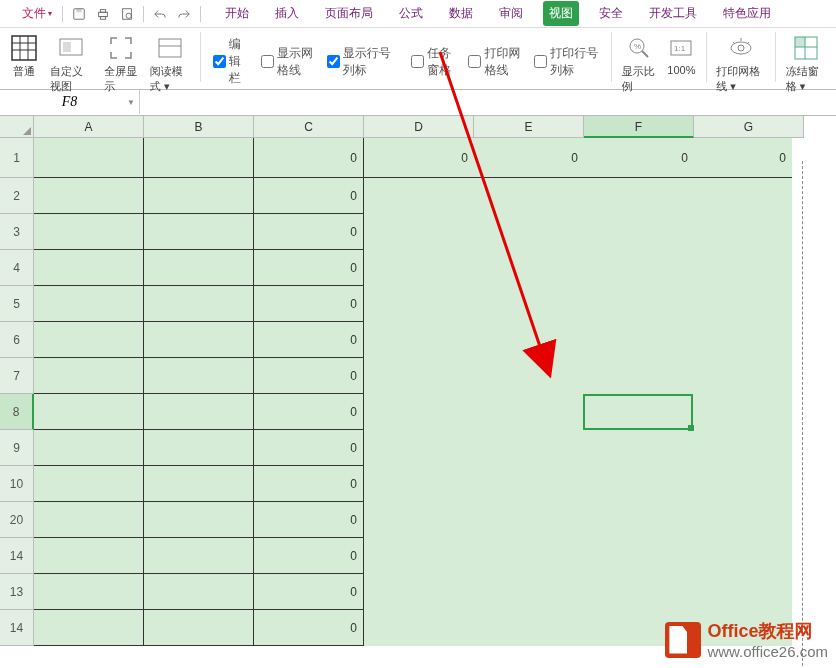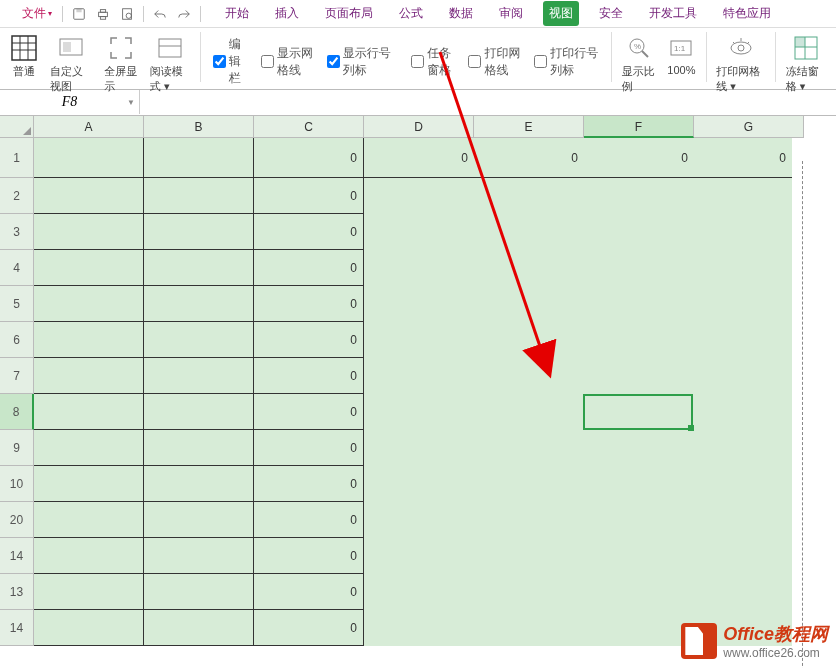--- a/index.html
+++ b/index.html
@@ -58,22 +58,22 @@
     .sel-cell::after { content: ""; position: absolute; right: -3px; bottom: -3px; width: 6px; height: 6px; background: #2e9f4a; }
     
     
     .arrow-svg { position: absolute; top: 0; left: 0; pointer-events: none; }
     
     
     .wm { position: absolute; right: 8px; bottom: 8px; display: flex; align-items: center; gap: 6px; }
     .wm-logo { width: 36px; height: 36px; background: #d13913; border-radius: 4px; position: relative; }
     .wm-logo::before { content: ""; position: absolute; left: 4px; top: 4px; width: 18px; height: 28px; background: #fff; clip-path: polygon(0 0, 70% 0, 100% 25%, 100% 100%, 0 100%); }
     .wm-text { display: flex; flex-direction: column; }
-    .wm-title { color: #d13913; font-size: 18px; font-weight: bold; font-style: italic; }
-    .wm-url { color: #777; font-size: 12px; }
+    .wm-title { color: #d13913; font-size: 18px; font-weight: bold; }
+    .wm-url { color: #777; font-size: 15px; }
     
     
     .page-break { position: absolute; top: 161px; left: 802px; width: 0; height: 520px; border-left: 1px dashed #888; }
   </style>
 </head>
 <body>
 
 <div class="menubar">
   <span class="menu-icon">
     <svg viewBox="0 0 16 16">

